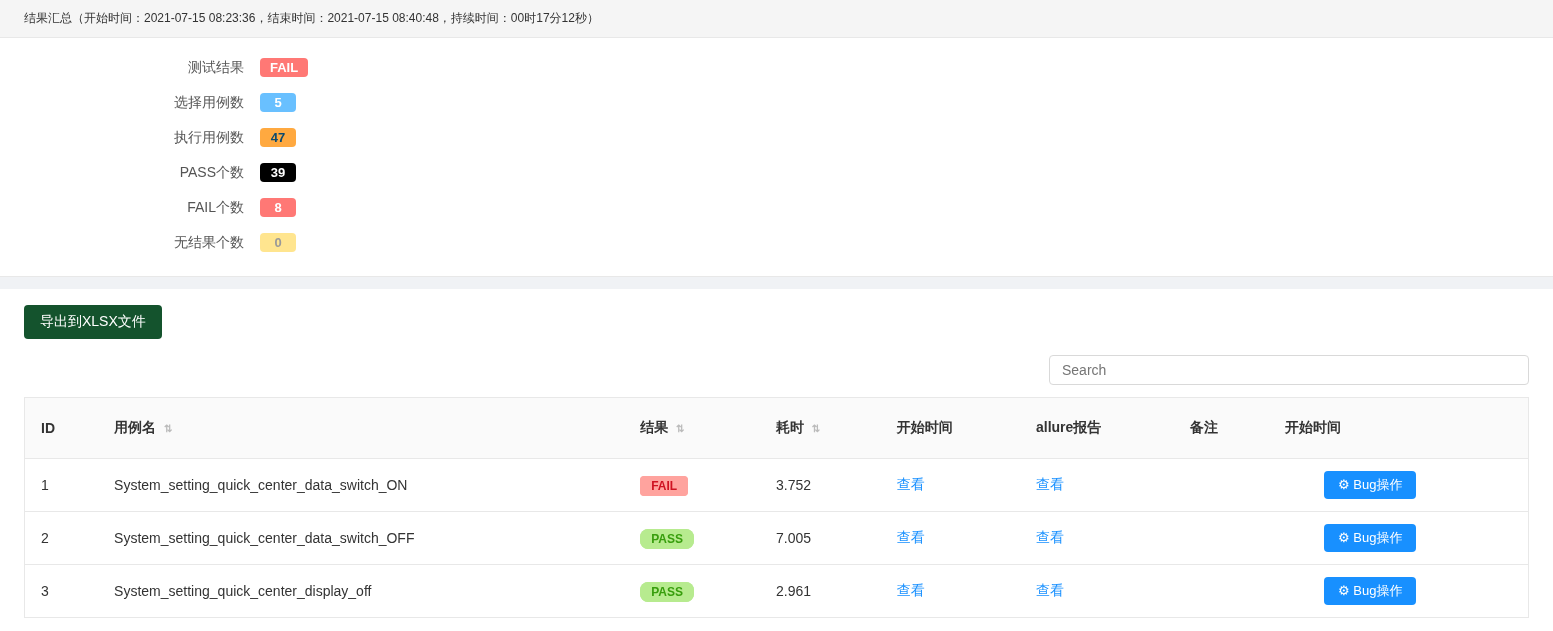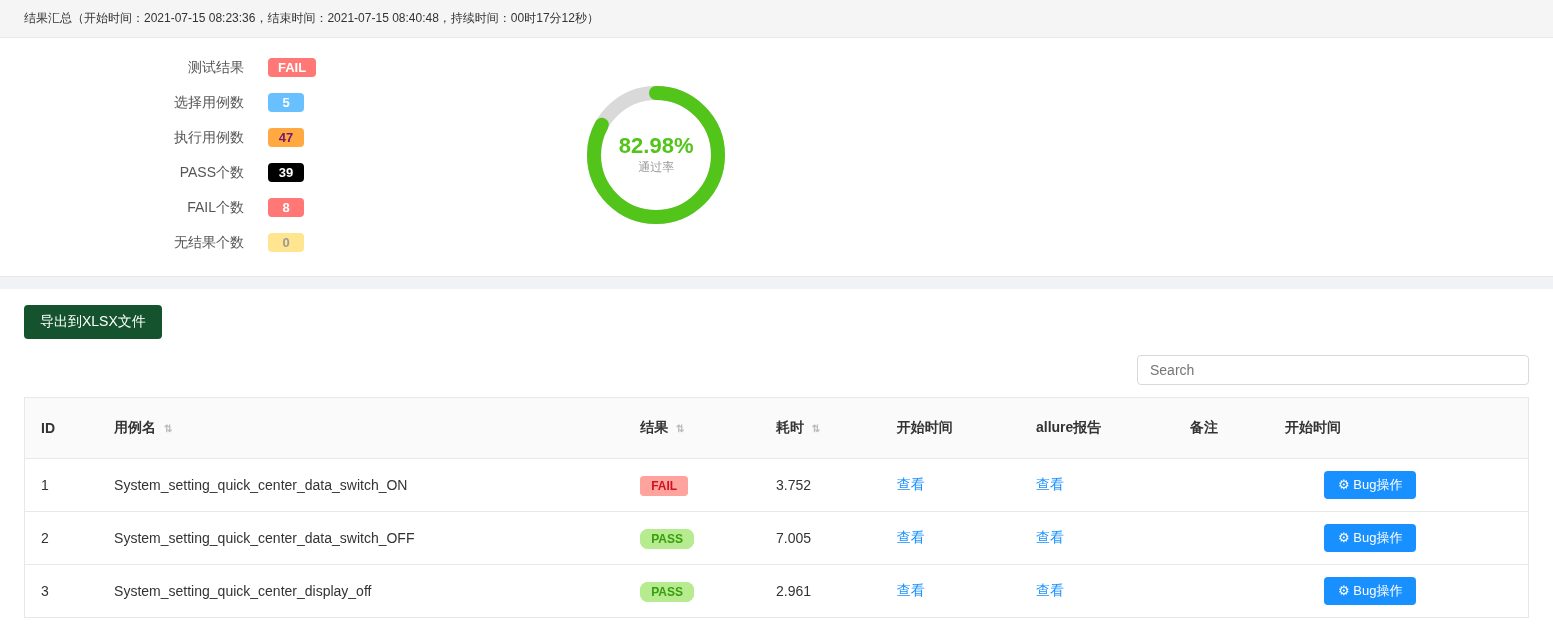--- a/index.html
+++ b/index.html
@@ -30,40 +30,40 @@
     }
     .summary-fields {
       display: flex;
       flex-direction: column;
       gap: 16px;
       margin-left: 120px;
     }
     .field-row {
       display: flex;
       align-items: center;
-      gap: 24px;
+      gap: 16px;
     }
     .field-label {
       text-align: right;
       width: 100px;
       color: #555;
       font-size: 14px;
     }
     .badge {
       display: inline-block;
       padding: 2px 10px;
       border-radius: 4px;
       font-size: 13px;
       font-weight: bold;
       min-width: 36px;
       text-align: center;
     }
     .badge-fail { background: #ff7875; color: #fff; }
     .badge-blue { background: #69c0ff; color: #fff; }
-    .badge-orange { background: #ffa940; color: #701a75; }
+    .badge-orange { background: #ffa940; color: #0c4a6e; }
     .badge-green { background: #000000; color: #fff; }
     .badge-red { background: #ff7875; color: #fff; }
     .badge-yellow { background: #ffe58f; color: #999; }
 
     .donut-container {
       position: relative;
       width: 160px;
       height: 160px;
       margin-left: 200px;
     }
@@ -104,21 +104,21 @@
     }
     .search-row {
       display: flex;
       justify-content: flex-end;
       margin-bottom: 12px;
     }
     .search-input {
       border: 1px solid #d9d9d9;
       border-radius: 4px;
       padding: 6px 12px;
-      width: 392px;
+      width: 480px;
       font-size: 14px;
       outline: none;
       color: #999;
     }
     table {
       width: 100%;
       border-collapse: collapse;
       border: 1px solid #e8e8e8;
     }
     thead tr {
@@ -189,32 +189,20 @@
     </div>
         <div class="field-row">
       <span class="field-label">FAIL个数</span>
       <span class="badge badge-red">8</span>
     </div>
         <div class="field-row">
       <span class="field-label">无结果个数</span>
       <span class="badge badge-yellow">0</span>
     </div>
       </div>
-    <div class="donut-container">
-      <svg class="donut-svg" width="160" height="160" viewBox="0 0 160 160">
-
-        <circle cx="80" cy="80" r="62" fill="none" stroke="#d9d9d9" stroke-width="14"></circle>
-
-        <circle cx="80" cy="80" r="62" fill="none" stroke="#52c41a" stroke-width="14" stroke-dasharray="323.3 389.56" stroke-linecap="round"></circle>
-      </svg>
-      <div class="donut-center">
-        <div class="donut-percent">82.98%</div>
-        <div class="donut-label">通过率</div>
-      </div>
-    </div>
   </div>
 </div>
 
 <div class="table-panel">
   <button class="export-btn">导出到XLSX文件</button>
 
   <div class="search-row">
     <input class="search-input" type="text" placeholder="Search" style="">
   </div>
 

